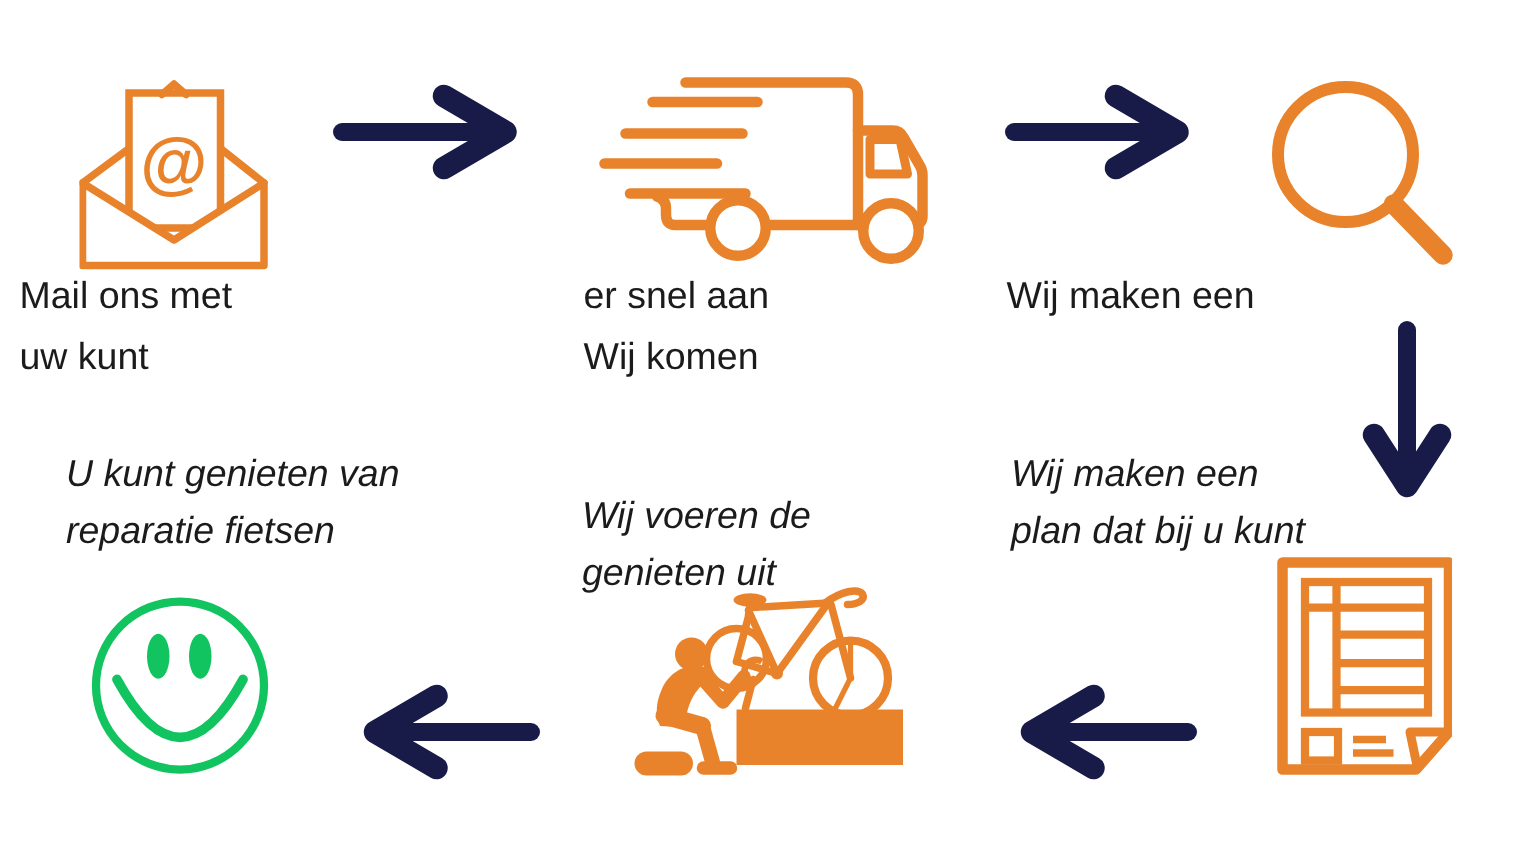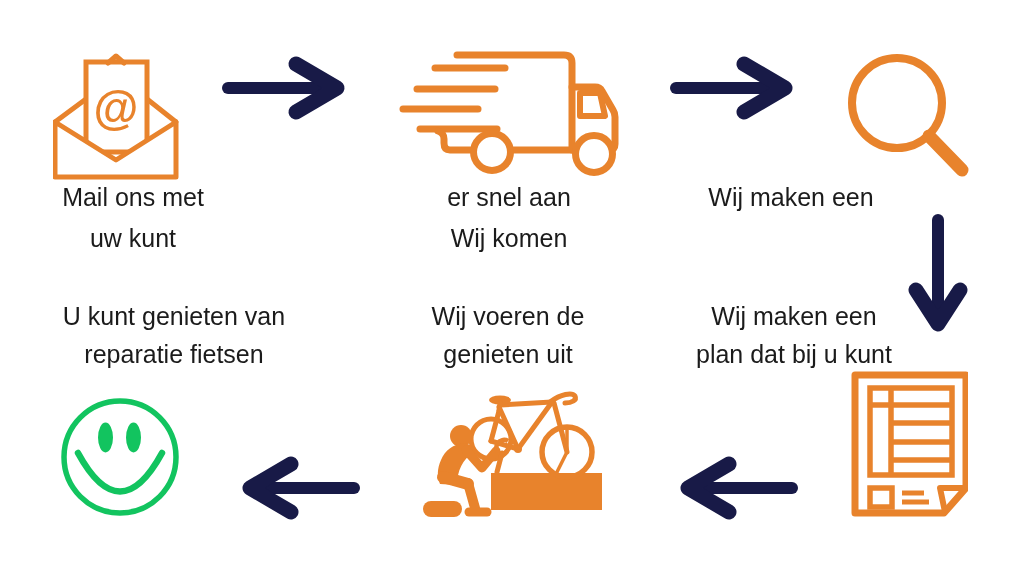--- a/index.html
+++ b/index.html
@@ -7,25 +7,25 @@
   }
   html,body{margin:0;padding:0;}
   .canvas{
     position:relative; width:1024px; height:576px;
     background:var(--background);
     font-family:"Liberation Sans", sans-serif;
     overflow:hidden;
   }
   .abs{position:absolute;}
   .label{
-    position:absolute; text-align:center; color:var(--text);
+    position:absolute; text-align:left; color:var(--text);
     font-size:25px; white-space:nowrap;
   }
   .label-top{line-height:41px; top:177px;}
-  .label-bottom{line-height:38px; top:297px;}
+  .label-bottom{line-height:38px; top:297px;font-style:italic;}
   .label span{display:block;}
   
   .os{stroke:var(--orange); fill:none;}
   .of{fill:var(--orange); stroke:none;}
   .lf{stroke:var(--orange); fill:#ffffff;}
   .ns{stroke:var(--navy); fill:none;}
   .gs{stroke:var(--green); fill:none;}
   .gf{fill:var(--green); stroke:none;}
   .at{fill:var(--orange); font-family:"Liberation Sans", sans-serif; font-weight:bold;}
 </style>
@@ -130,21 +130,21 @@
     <circle class="of" cx="46" cy="51" r="11"></circle>
     <path class="of" d="M56,60 C43,56 31,63 26,75 C22,84 22,92 25,99 L42,100 C42,86 48,74 58,68 Z"></path>
     <path class="os" stroke-width="9" stroke-linecap="round" stroke-linejoin="round" d="M51,65 L67,83 L81,66"></path>
     <path class="os" stroke-width="12" stroke-linecap="round" d="M28,92 L53,99"></path>
     <path class="os" stroke-width="10" stroke-linecap="round" d="M53,98 L60,123"></path>
     <path class="os" stroke-width="9" stroke-linecap="round" d="M54,127 L72,127"></path>
     <rect class="of" x="8" y="116" width="39" height="16" rx="8"></rect>
     <path class="os" stroke-width="4.5" d="M93,56 A7.5,7.5 0 1 0 85,69"></path>
     <path class="os" stroke-width="5" stroke-linecap="round" d="M87,68 L82,87"></path>
   </svg>
-  <div class="label label-bottom" style="left:388px; width:240px;">
+  <div class="label label-bottom" style="left:388px; width:240px;margin-top:28px;">
     <span>Wij voeren de</span>
     <span>genieten uit</span>
   </div>
 
   <svg class="abs" style="left:236px; top:453px;" width="130" height="70" viewBox="0 0 130 70">
     <path class="ns" stroke-width="12" stroke-linecap="round" d="M34,35 H118"></path>
     <path class="ns" stroke-width="15" stroke-linecap="round" stroke-linejoin="round" d="M55,11 L14,35 L55,59"></path>
   </svg>
 
   <svg class="abs" style="left:57px; top:395px;" width="126" height="126" viewBox="0 0 126 126">

